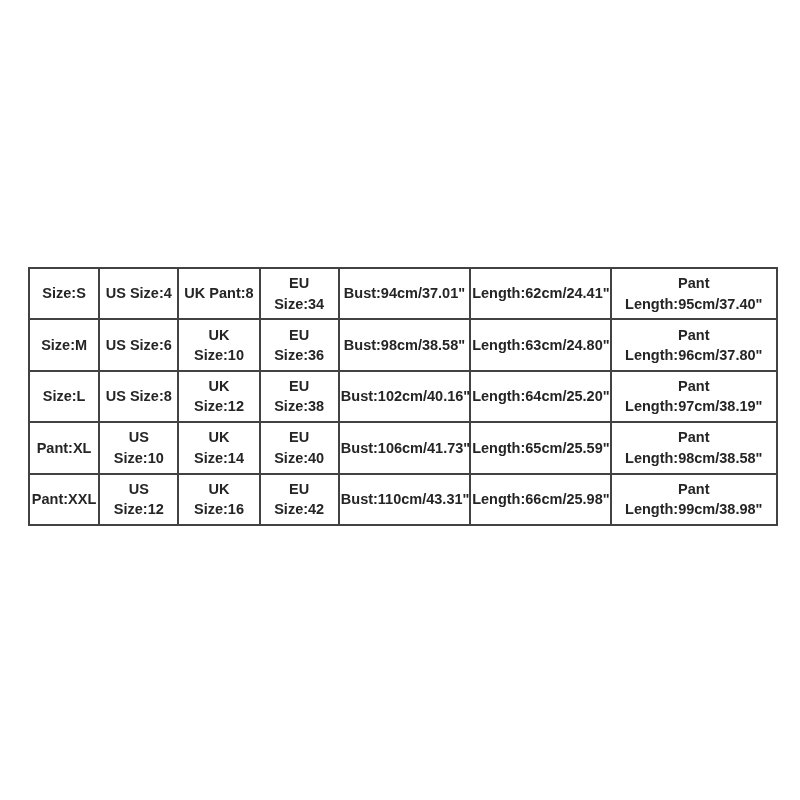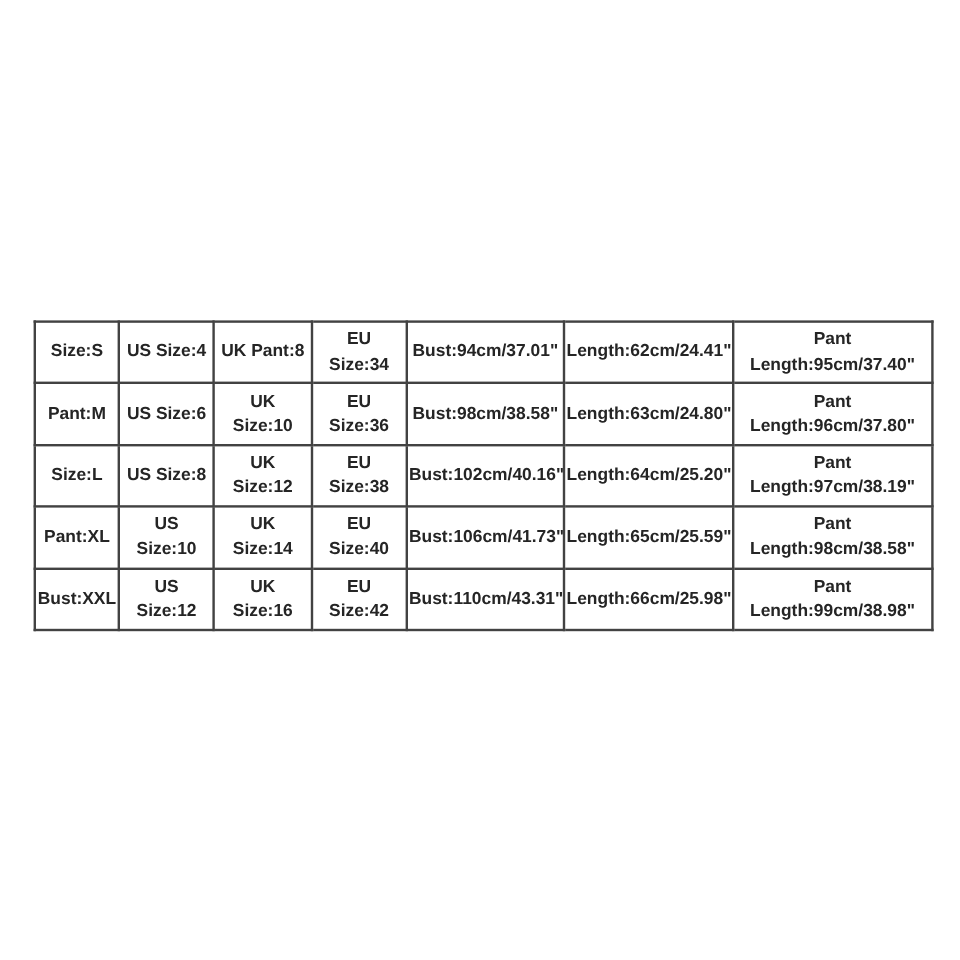--- a/index.html
+++ b/index.html
@@ -71,21 +71,21 @@
           <td>US Size:4</td>
           <td>UK Pant:8</td>
           <td>EU
 Size:34</td>
           <td>Bust:94cm/37.01"</td>
           <td>Length:62cm/24.41"</td>
           <td>Pant
 Length:95cm/37.40"</td>
         </tr>
         <tr>
-          <td>Pant:M</td>
+          <td>Size:M</td>
           <td>US Size:6</td>
           <td>UK
 Size:10</td>
           <td>EU
 Size:36</td>
           <td>Bust:98cm/38.58"</td>
           <td>Length:63cm/24.80"</td>
           <td>Pant
 Length:96cm/37.80"</td>
         </tr>
@@ -108,21 +108,21 @@
           <td>UK
 Size:14</td>
           <td>EU
 Size:40</td>
           <td>Bust:106cm/41.73"</td>
           <td>Length:65cm/25.59"</td>
           <td>Pant
 Length:98cm/38.58"</td>
         </tr>
         <tr>
-          <td>Bust:XXL</td>
+          <td>Pant:XXL</td>
           <td>US
 Size:12</td>
           <td>UK
 Size:16</td>
           <td>EU
 Size:42</td>
           <td>Bust:110cm/43.31"</td>
           <td>Length:66cm/25.98"</td>
           <td>Pant
 Length:99cm/38.98"</td>

